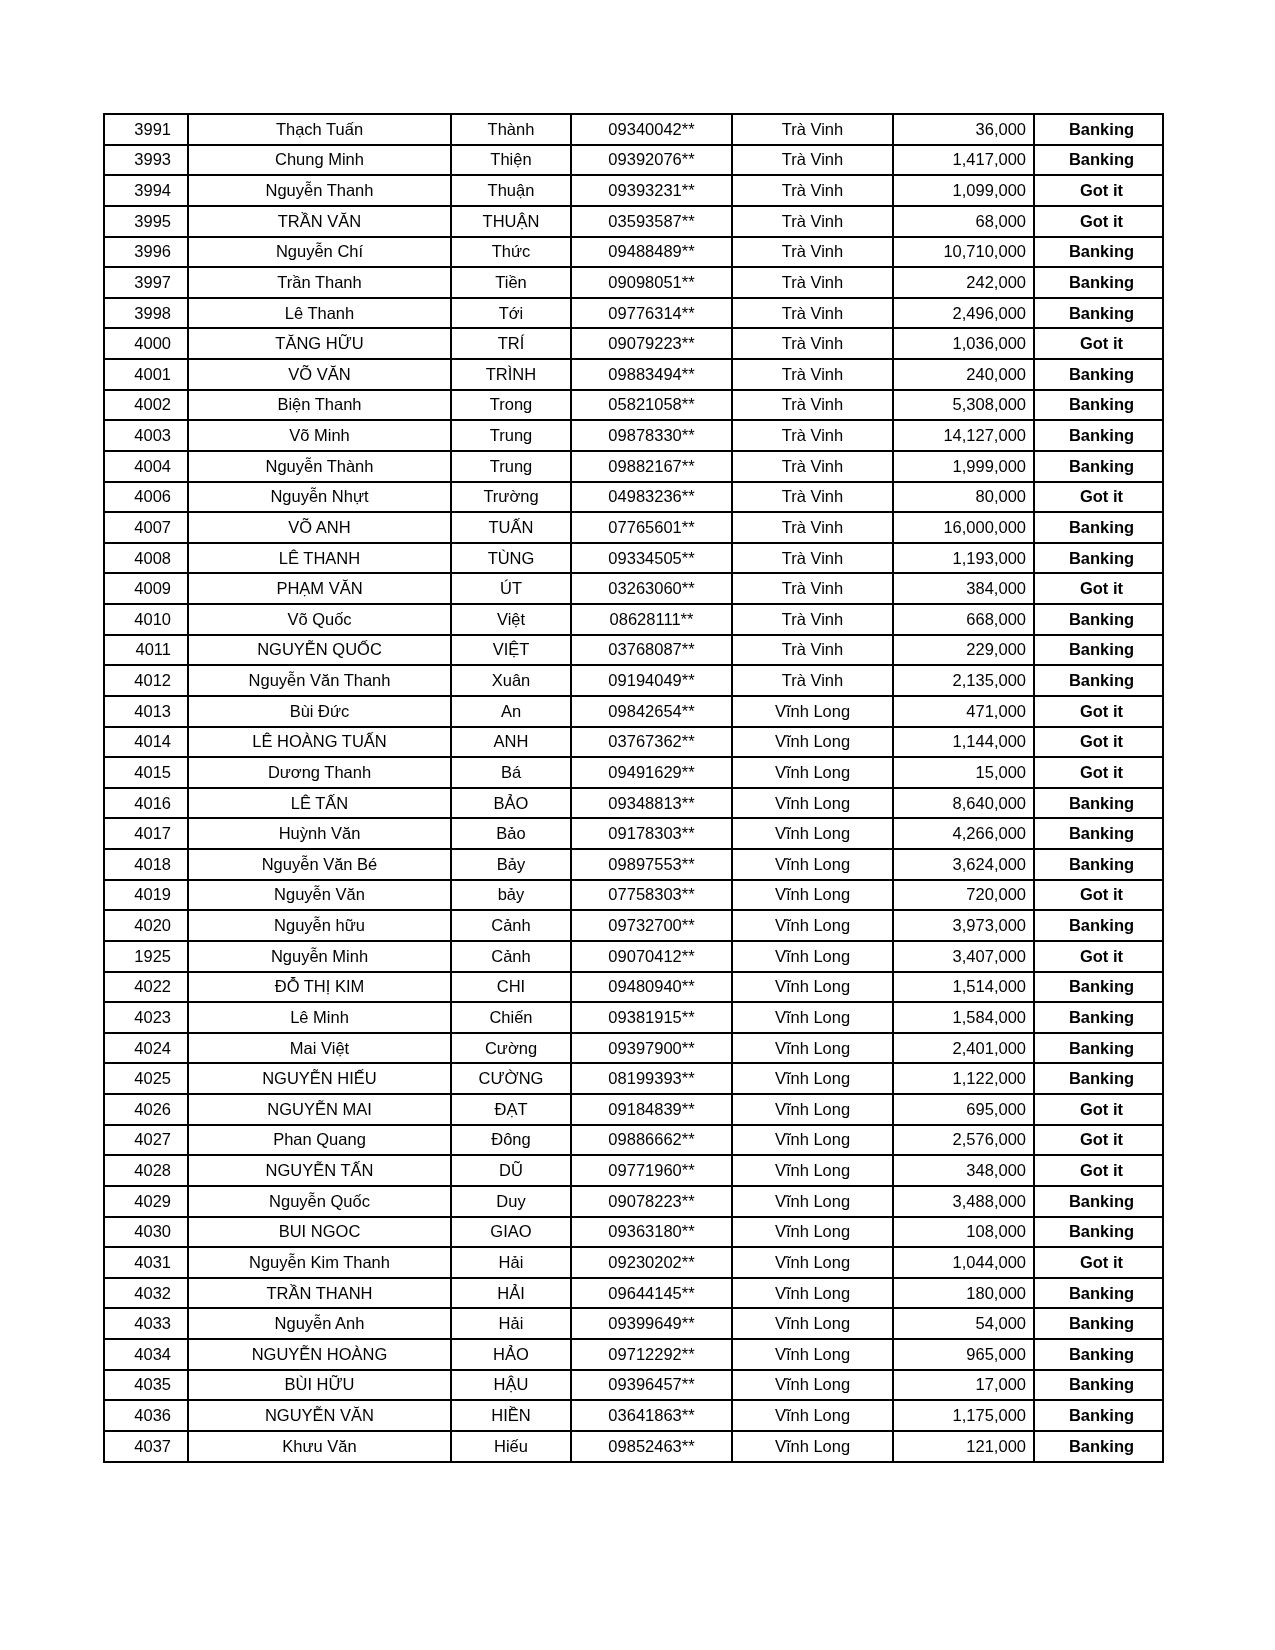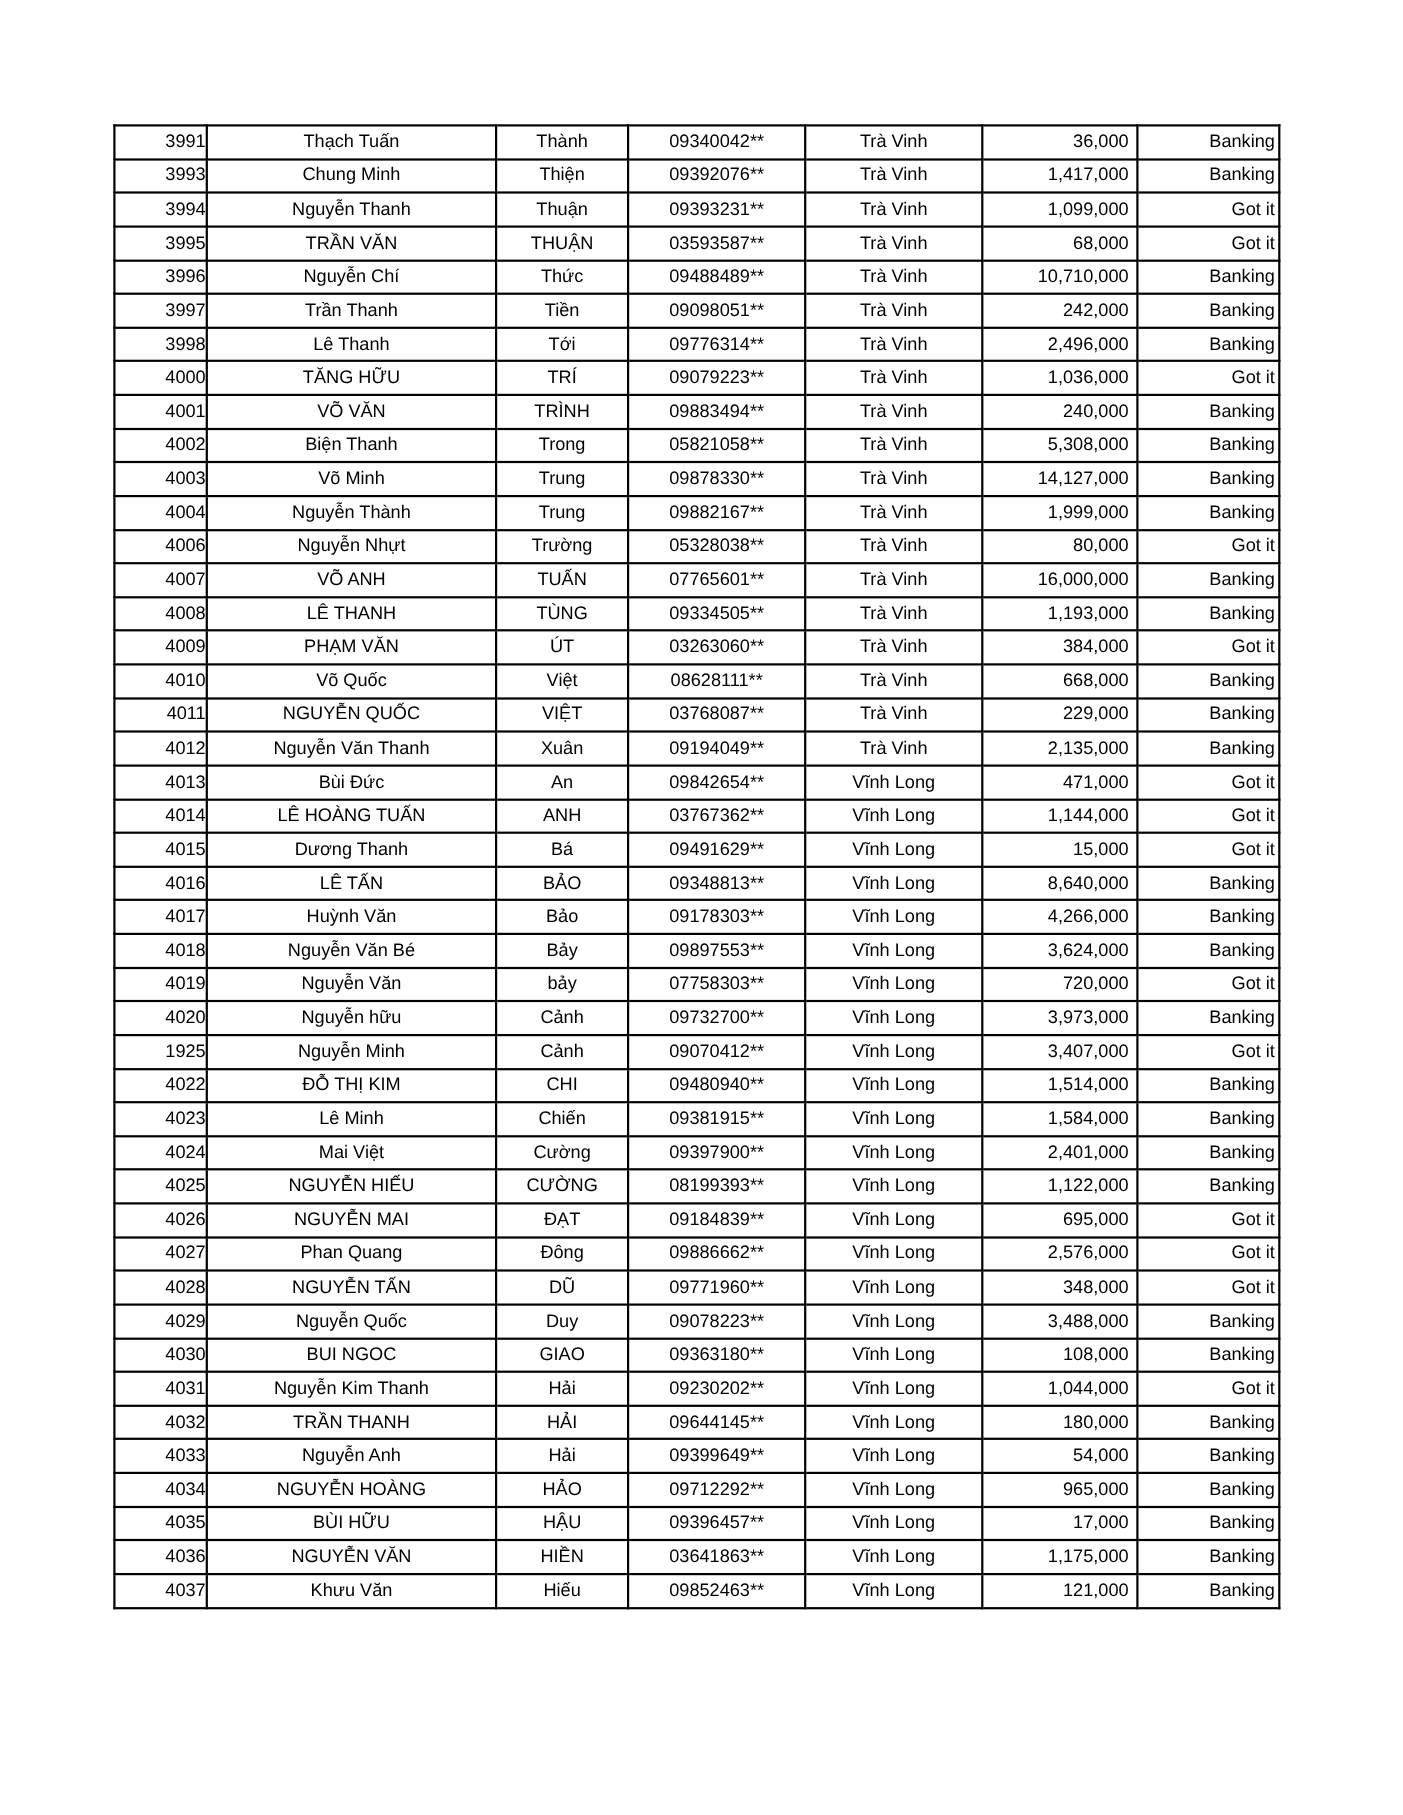--- a/index.html
+++ b/index.html
@@ -27,22 +27,22 @@
     border: 2px solid #000000;
     height: 28.63px;
     padding: 0 3px;
     overflow: hidden;
     white-space: nowrap;
     vertical-align: middle;
     background: #ffffff;
   }
   .sheet-table td.al-right  { text-align: right;  padding-right: 7px; }
   .sheet-table td.al-center { text-align: center; }
-  .sheet-table td.al-left   { text-align: right;   padding-left: 9px; }
-  .sheet-table td:first-child { padding-right: 0; }
+  .sheet-table td.al-left   { text-align: center;   padding-left: 9px; font-weight: bold; }
+  .sheet-table td:first-child { padding-right: 16px; }
   col.c-id       { width: 84px;  }
   col.c-first    { width: 263px; }
   col.c-last     { width: 120px; }
   col.c-phone    { width: 161px; }
   col.c-province { width: 161px; }
   col.c-amount   { width: 141px; }
   col.c-status   { width: 129px; }
 </style>
 </head>
 <body>
@@ -163,21 +163,21 @@
         <td class="al-center">Trung</td>
         <td class="al-center">09882167**</td>
         <td class="al-center">Trà Vinh</td>
         <td class="al-right">1,999,000</td>
         <td class="al-left">Banking</td>
       </tr>
       <tr>
         <td class="al-right">4006</td>
         <td class="al-center">Nguyễn Nhựt</td>
         <td class="al-center">Trường</td>
-        <td class="al-center">05328038**</td>
+        <td class="al-center">04983236**</td>
         <td class="al-center">Trà Vinh</td>
         <td class="al-right">80,000</td>
         <td class="al-left">Got it</td>
       </tr>
       <tr>
         <td class="al-right">4007</td>
         <td class="al-center">VÕ ANH</td>
         <td class="al-center">TUẤN</td>
         <td class="al-center">07765601**</td>
         <td class="al-center">Trà Vinh</td>

